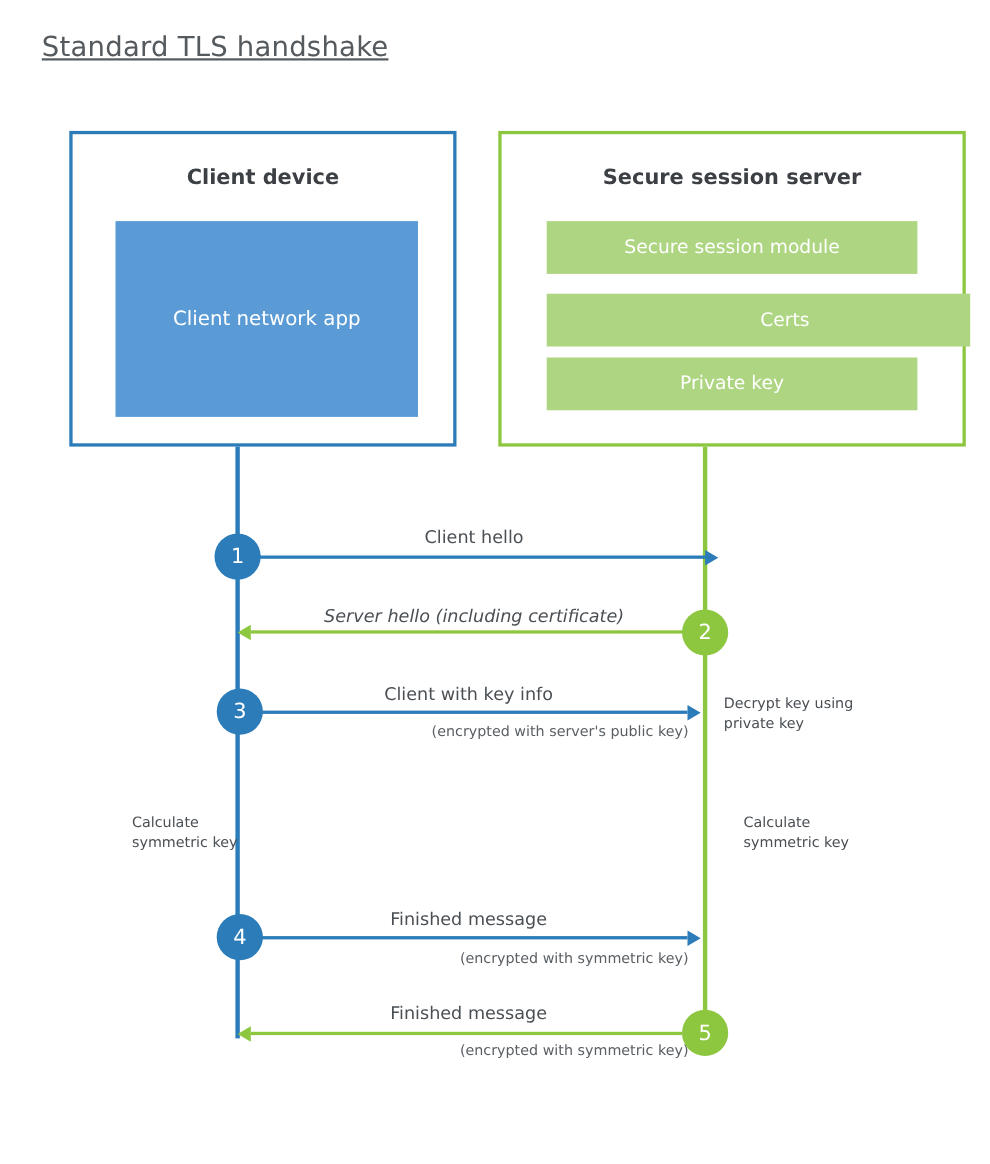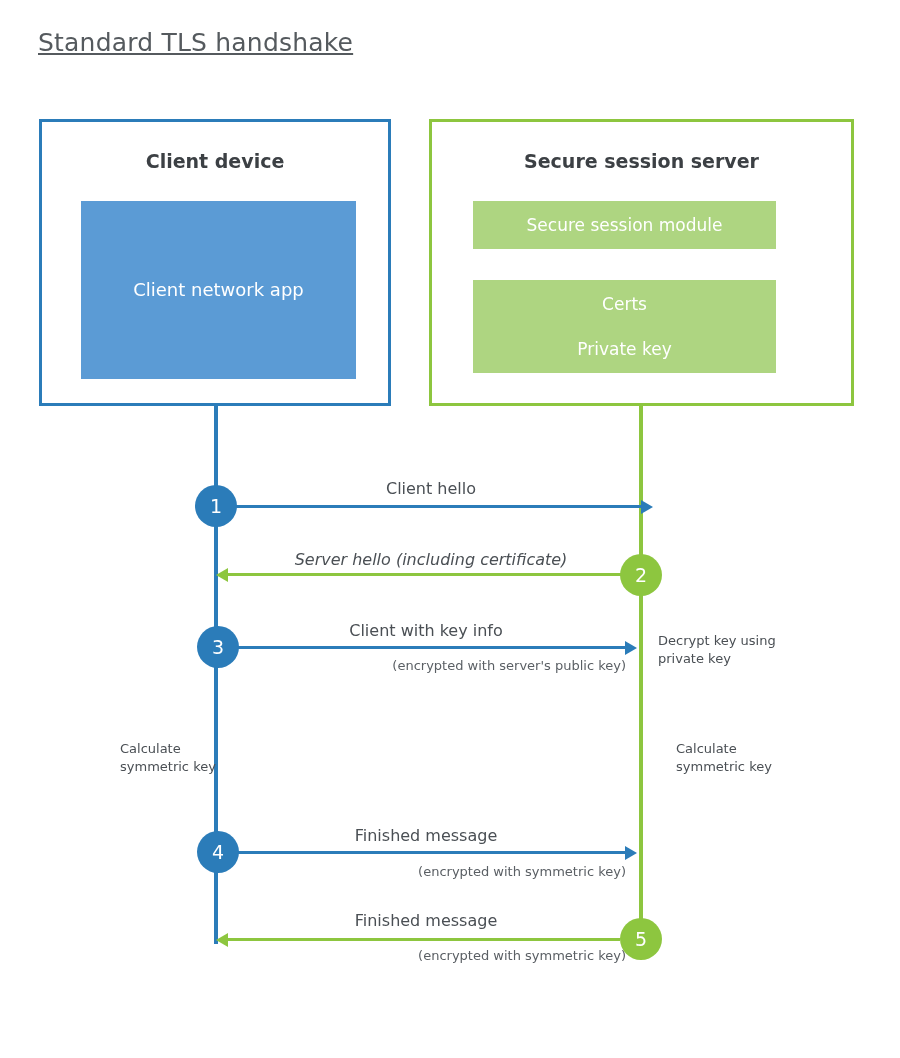--- a/index.html
+++ b/index.html
@@ -25,20 +25,21 @@
     color: #555a5e;
     letter-spacing: 0.2px;
     text-decoration: underline;
   }
 
   
   .entity-box {
     position: absolute;
     background: #ffffff;
     box-sizing: border-box;
+    margin-left: 24px;
   }
   #client-box {
     left: 39px;
     top: 119px;
     width: 352px;
     height: 287px;
     border: 3px solid #2b7cb9;
   }
   #server-box {
     left: 429px;
@@ -72,31 +73,31 @@
     justify-content: center;
     text-align: center;
     line-height: 1.45;
     padding: 0 18px;
     box-sizing: border-box;
   }
 
   .server-bar {
     position: absolute;
     left: 41px;
-    width: 303px;
+    width: 337px;
     height: 48px;
     background: #aed581;
     color: #ffffff;
     font-size: 17px;
     display: flex;
     align-items: center;
     justify-content: center;
   }
   #server-bar-0 { top: 79px; }
-  #server-bar-1 { top: 158px; }
+  #server-bar-1 { top: 145px; padding-left: 48px; }
   #server-bar-2 { top: 203px; }
 
   
   .lifeline {
     position: absolute;
     width: 4px;
   }
   #client-lifeline {
     left: 214px;
     top: 406px;

